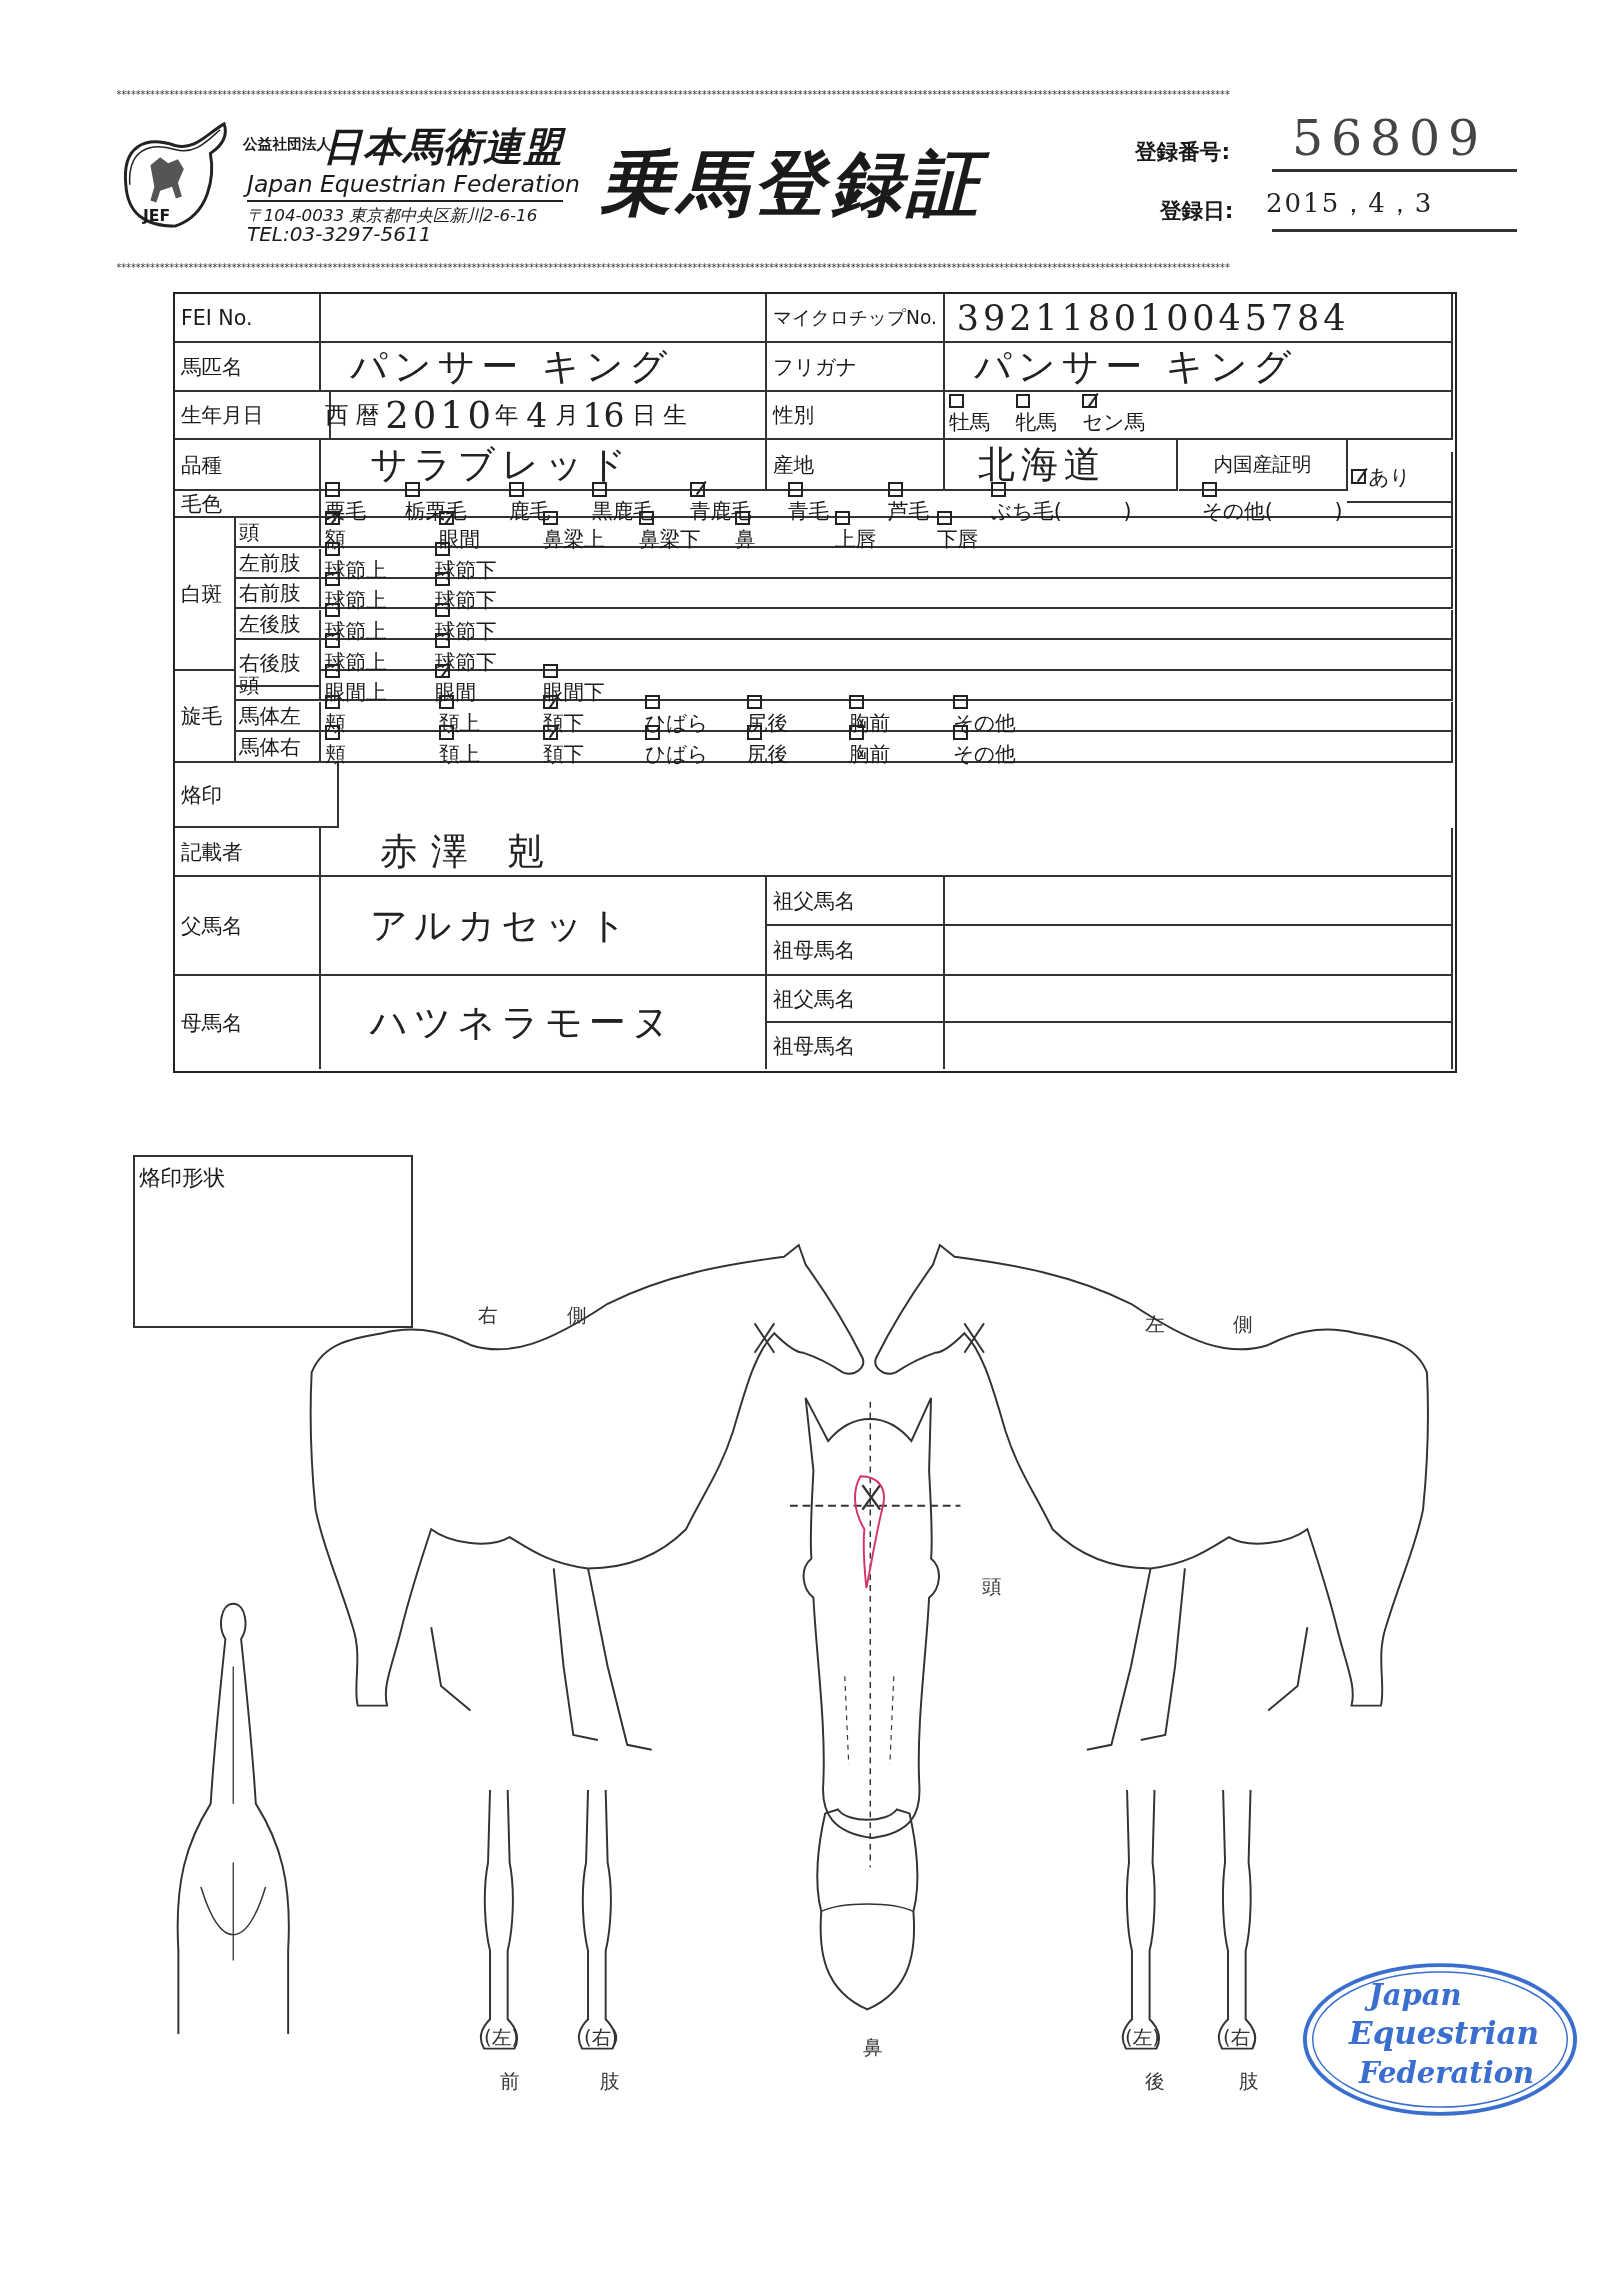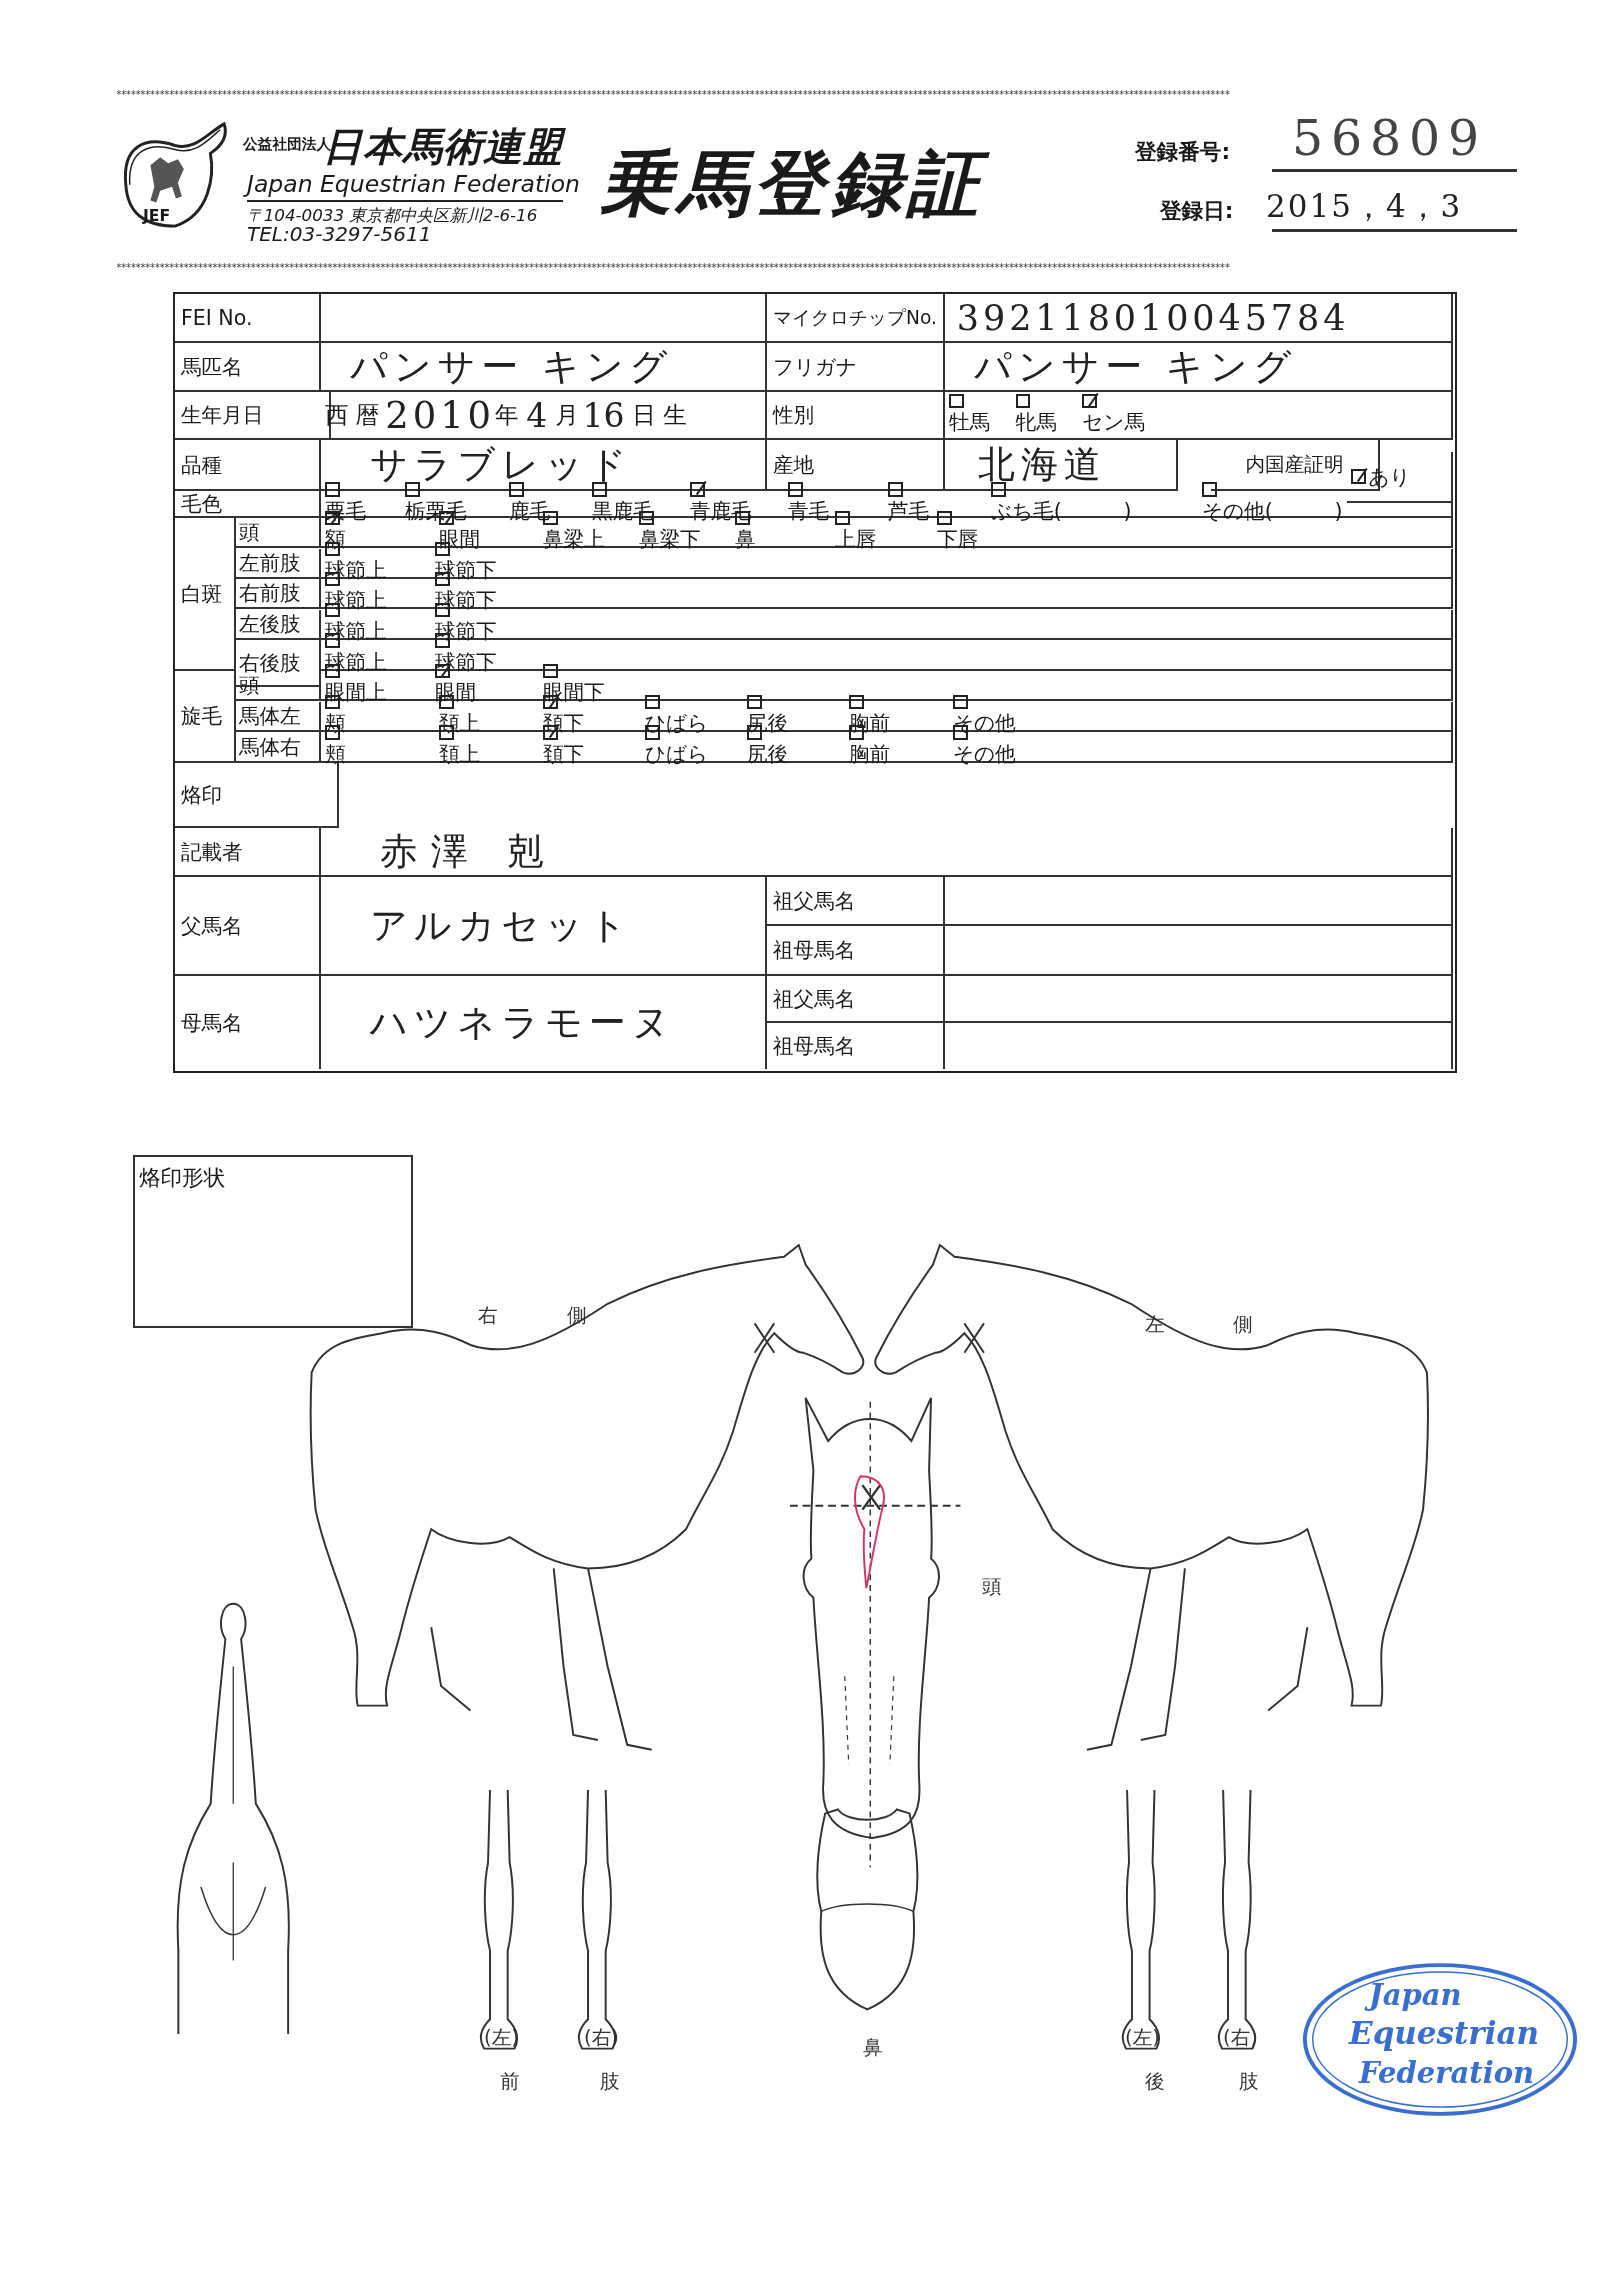--- a/index.html
+++ b/index.html
@@ -56,21 +56,21 @@
 <div class="abs org-addr">〒104-0033 東京都中央区新川2-6-16</div>
 <div class="abs org-tel">TEL:03-3297-5611</div>
 
 <div class="abs doc-title">乗馬登録証</div>
 
 <div class="abs reg-label" style="left:1135px;top:137px;">登録番号:</div>
 <div class="abs hand" style="left:1292px;top:110px;font-size:49px;letter-spacing:7.8px;color:#444;">56809</div>
 <div class="abs reg-line" style="left:1272px;top:169px;width:245px;"></div>
 
 <div class="abs reg-label" style="left:1160px;top:196px;">登録日:</div>
-<div class="abs hand" style="left:1266px;top:186px;font-size:31px;letter-spacing:2px;">2015，4，3</div>
+<div class="abs hand" style="left:1266px;top:186px;font-size:26px;letter-spacing:2px;">2015，4，3</div>
 <div class="abs reg-line" style="left:1272px;top:229px;width:245px;"></div>
 
 <div class="stars" style="top:261px;">****************************************************************************************************************************************************************************************************************************************</div>
 
 <div class="tbl">
 
   <div class="cell lbl" style="left:0;top:0;width:146px;height:49px;">FEI No.</div>
   <div class="cell handval" style="left:146px;top:0;width:446px;height:49px;"></div>
   <div class="cell lbl" style="left:592px;top:0;width:178px;height:49px;font-size:18.6px;">マイクロチップNo.</div>
   <div class="cell handval" style="left:770px;top:0;width:508px;height:49px;padding-left:11.8px;font-size:35px;letter-spacing:3.9px;">392118010045784</div>
@@ -103,21 +103,21 @@
     <span class="opt">
         <span class="cb on"></span>
         <span>セン馬</span>
       </span>
   </div>
 
   <div class="cell lbl" style="left:0;top:146px;width:146px;height:51px;">品種</div>
   <div class="cell handval" style="left:146px;top:146px;width:446px;height:51px;padding-left:49px;">サラブレッド</div>
   <div class="cell lbl" style="left:592px;top:146px;width:178px;height:51px;">産地</div>
   <div class="cell handval" style="left:770px;top:146px;width:233px;height:51px;padding-left:33px;">北海道</div>
-  <div class="cell lbl" style="left:1004px;top:146px;width:169px;height:51px;justify-content:center;padding-left:0;font-size:19.6px;margin-left:32px;">内国産証明</div>
+  <div class="cell lbl" style="left:1004px;top:146px;width:169px;height:51px;justify-content:center;padding-left:0;font-size:19.6px;">内国産証明</div>
   <div class="cell opts" style="left:1172px;top:146px;width:106px;height:51px;margin-top:12px;">
       <span class="cb on"></span>
       <span>あり</span>
     </div>
 
   <div class="cell lbl" style="left:0;top:197px;width:146px;height:27.4px;">毛色</div>
   <div class="cell opts" style="left:146px;top:197px;width:1132px;height:27.4px;">
     <span class="opt" style="width:80px;">
         <span class="cb"></span>
         <span>栗毛</span>

